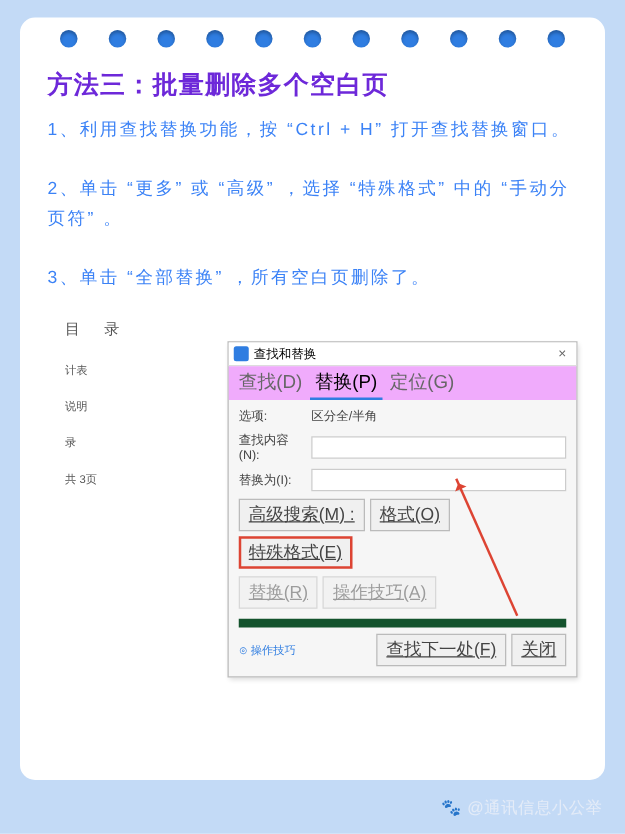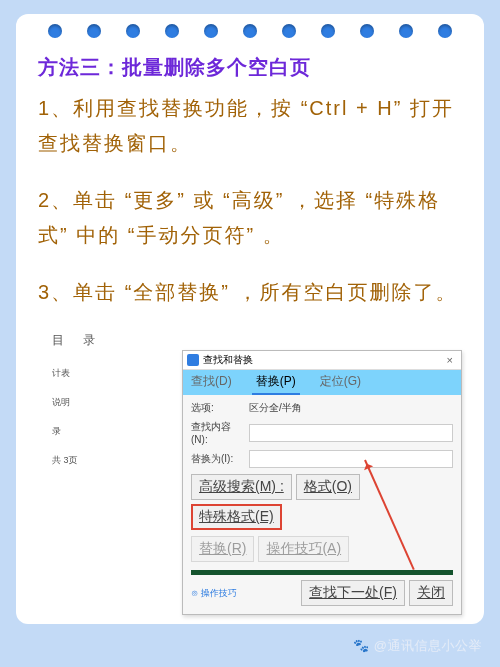--- a/index.html
+++ b/index.html
@@ -38,22 +38,22 @@
     box-shadow: inset 0 2px 3px rgba(0,0,0,0.3);
   }
   h2.title {
     color: #6d28d9;
     font-size: 20px;
     font-weight: bold;
     margin: 8px 0 10px 0;
     letter-spacing: 1px;
   }
   p.step {
-    color: #a16207;
-    font-size: 20px;
+    color: #3b82f6;
+    font-size: 14px;
     line-height: 1.75;
     margin: 0 0 22px 0;
     letter-spacing: 2px;
   }
   
   .doc-area {
     position: relative;
     height: 225px;
     margin-top: 4px;
   }
@@ -80,31 +80,31 @@
   .dlg-titlebar {
     background: #fff;
     display: flex;
     align-items: center;
     padding: 2px 4px;
     border-bottom: 1px solid #ddd;
     font-size: 10px;
   }
   .dlg-icon { width:12px;height:12px;background:#2f7de1;margin-right:4px;border-radius:2px;}
   .dlg-close { margin-left:auto; font-size:11px; color:#666; padding:0 4px; cursor:default;}
-  .dlg-tabs { display:flex; font-size:12px; background:#7dd3fc; padding: 0 4px; gap:16px; }
+  .dlg-tabs { display:flex; font-size:15px; background:#f0abfc; padding: 0 4px; gap:2px; }
   .dlg-tab { padding:3px 4px; border-bottom:2px solid #2f7de1; }
   .dlg-tab.inactive { border-bottom-color: transparent; color:#666; }
   .dlg-body { padding: 6px 8px 8px 8px; font-size:10px; color:#444; }
   .dlg-row { display:flex; align-items:center; margin-bottom:5px; gap:4px; }
   .dlg-row label { width:54px; }
   .dlg-input { flex:1; height:16px; background:#fff; border:1px solid #ccc; font-size:9px; padding:0 3px; display:flex; align-items:center; }
   .dlg-btns { display:flex; gap:4px; margin-top:6px; flex-wrap:wrap; }
   .dlg-btn { font-size:14px; padding:3px 7px; background:#f0f0f0; border:1px solid #bbb;text-decoration:underline; }
   .dlg-btn.hl { border:2px solid #d43; padding:2px 6px; }
-  .dlg-bottom { display:flex; justify-content: space-between; align-items:center; margin-top:8px; border-top:5px solid #14532d; padding-top:5px;}
+  .dlg-bottom { display:flex; justify-content: space-between; align-items:center; margin-top:8px; border-top:7px solid #14532d; padding-top:5px;}
   .dlg-tip { color:#2f7de1; font-size:9px; }
   .dlg-bottom-btns { display:flex; gap:4px; }
   .arrow {
     position:absolute;
     right: 96px;
     top: 128px;
     width: 2px;
     height: 120px;
     background: #d43;
     transform: rotate(-24deg);

